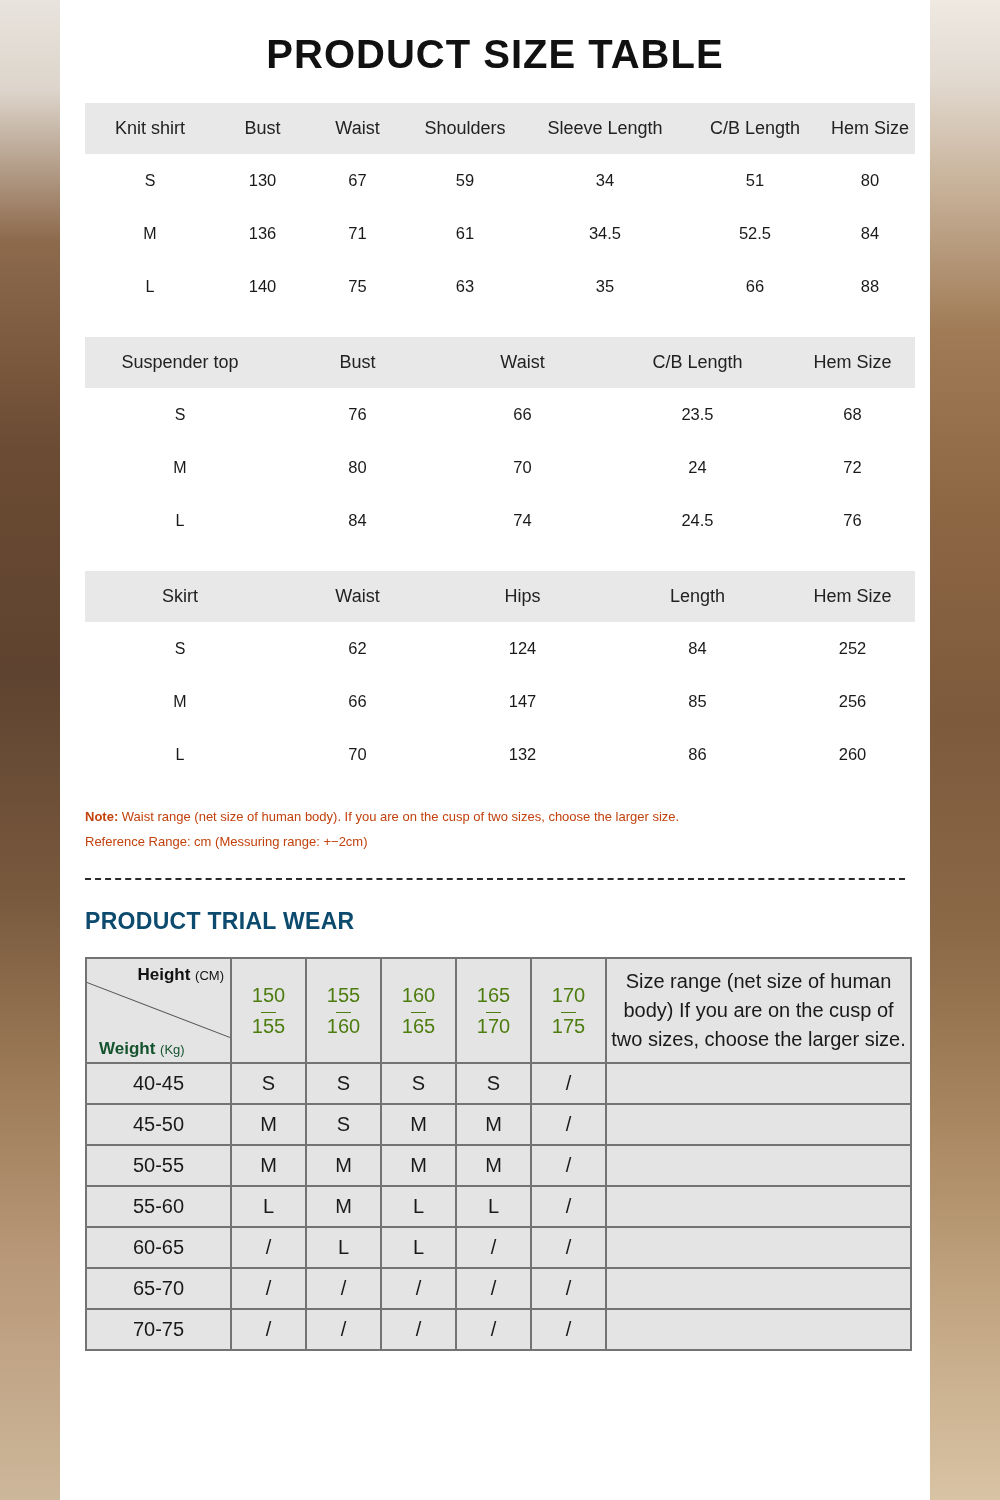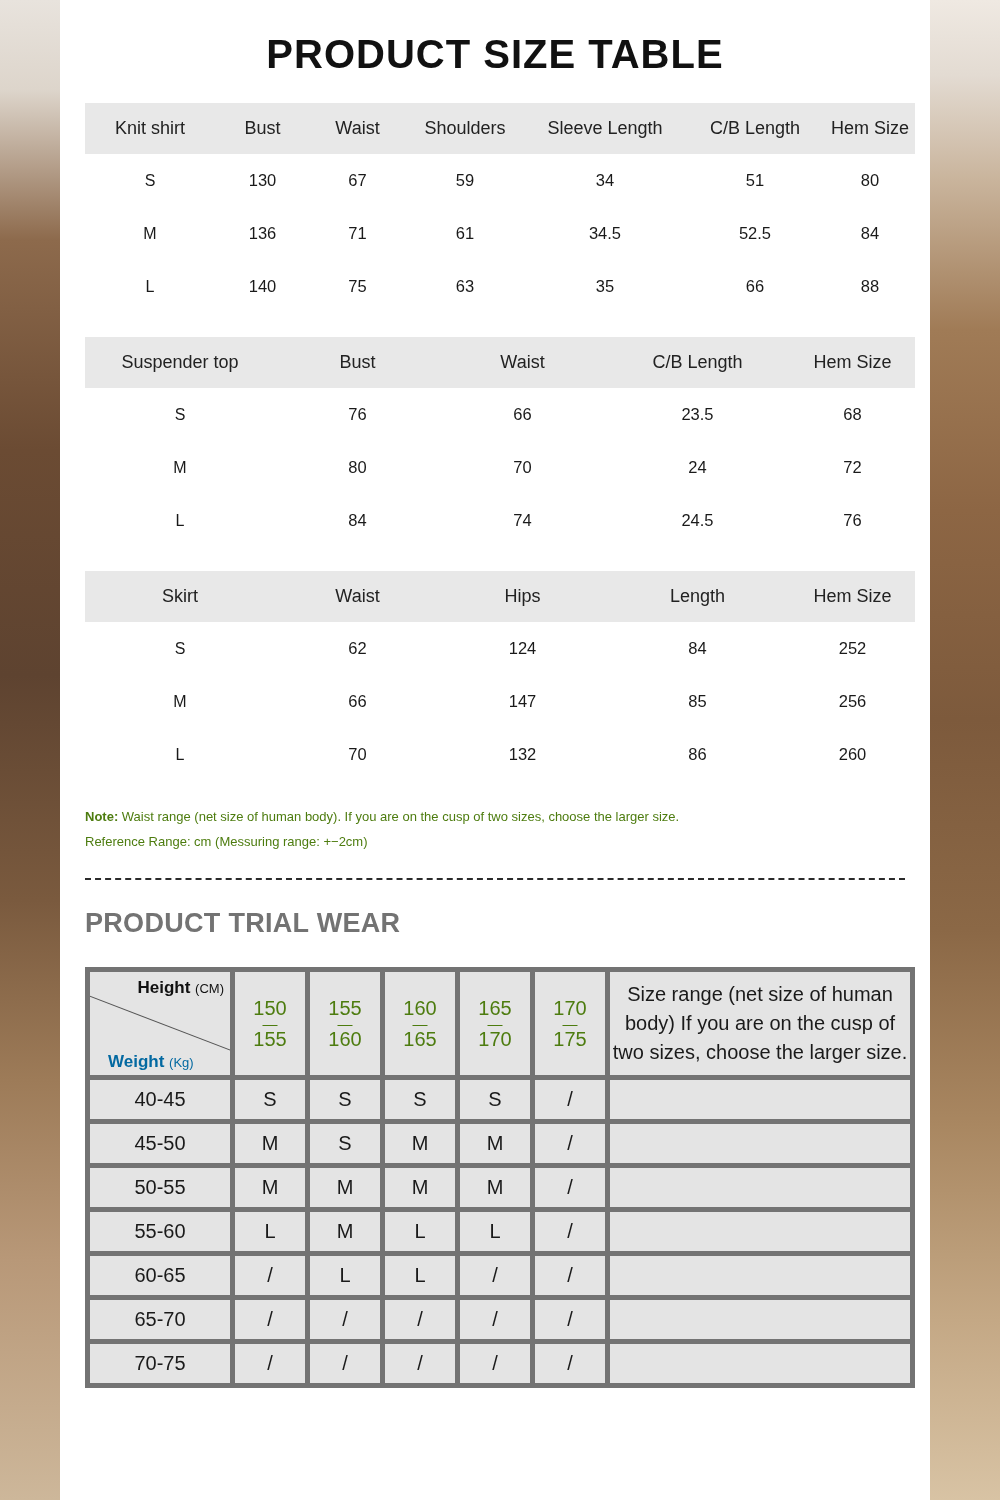--- a/index.html
+++ b/index.html
@@ -74,46 +74,46 @@
     padding: 17px 0;
     text-align: center;
     background: #fff;
   }
   table.size-table tbody td.sizecol {
     font-size: 16px;
   }
   .note {
     margin-top: 18px;
     font-size: 13px;
-    color: #4d7c0f;
+    color: #c2410c;
     line-height: 1.9;
   }
   .note b {
     font-weight: bold;
   }
   .dashed-sep {
     margin: 24px 0 0 0;
     border-top: 2px dashed #2b2b2b;
     height: 0;
   }
   h2.trial-title {
-    font-size: 27px;
+    font-size: 23px;
     font-weight: bold;
-    margin: 28px 0 28px 0;
-    color: #737373;
+    margin: 28px 0 22px 0;
+    color: #0c4a6e;
     letter-spacing: 0.3px;
   }
   table.trial-table {
     width: 825px;
     border-collapse: collapse;
     table-layout: fixed;
     background: #e4e4e4;
   }
   table.trial-table td, table.trial-table th {
-    border: 5px solid #737373;
+    border: 2px solid #737373;
     text-align: center;
     background: #e4e4e4;
     font-size: 20px;
     color: #1a1a1a;
     font-weight: normal;
     padding: 8px 0;
   }
   table.trial-table td.corner {
     position: relative;
     height: 68px;
@@ -153,24 +153,24 @@
     font-weight: bold;
     text-align: right;
     line-height: 1.15;
   }
   .corner-h .unit {
     font-weight: normal;
     font-size: 13px;
   }
   .corner-w {
     position: absolute;
-    left: 18px;
+    left: 12px;
     bottom: 4px;
     font-size: 17px;
-    color: #0369a1;
+    color: #14532d;
     font-weight: bold;
     text-align: left;
     line-height: 1.15;
   }
   .corner-w .unit {
     font-weight: normal;
     font-size: 13px;
   }
   .hdr-range {
     font-size: 20px;

